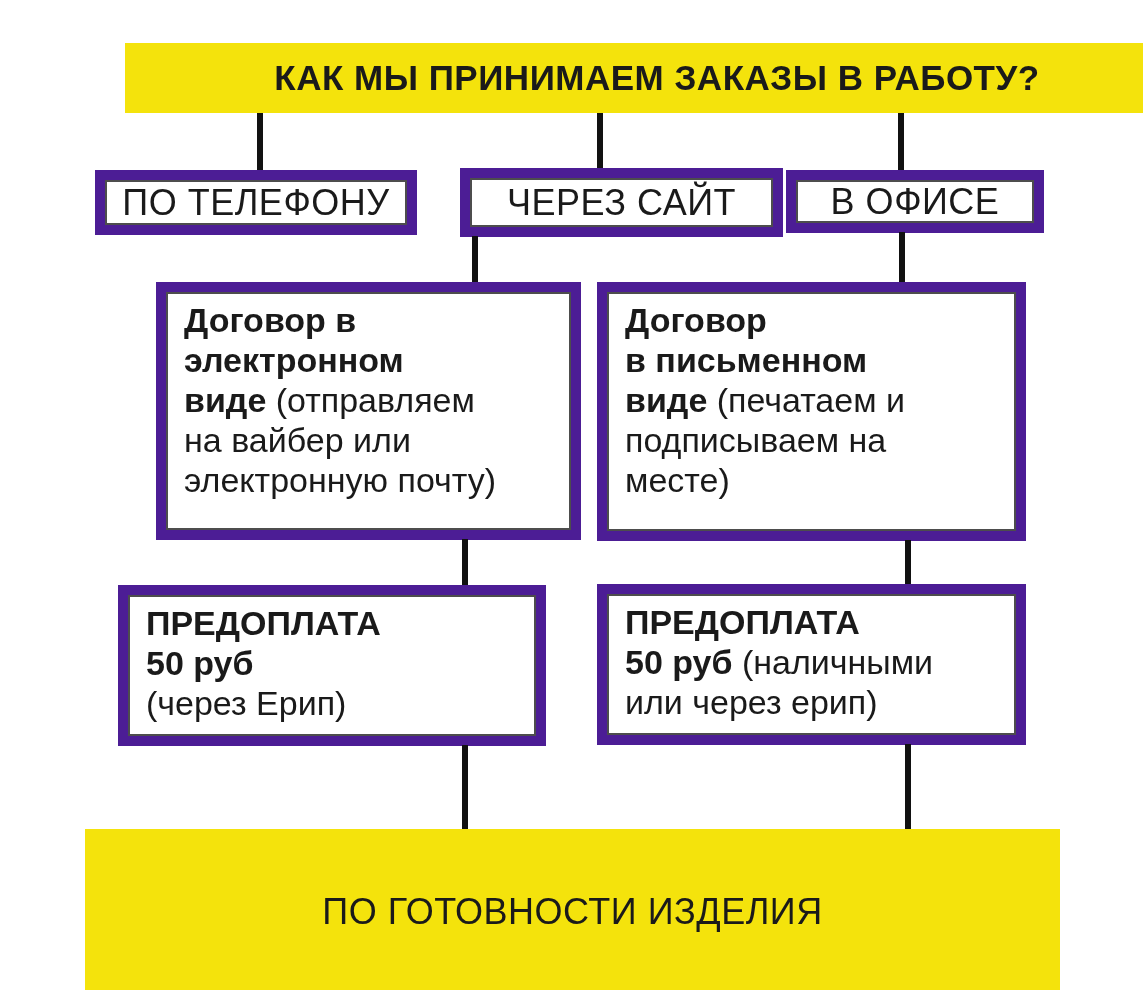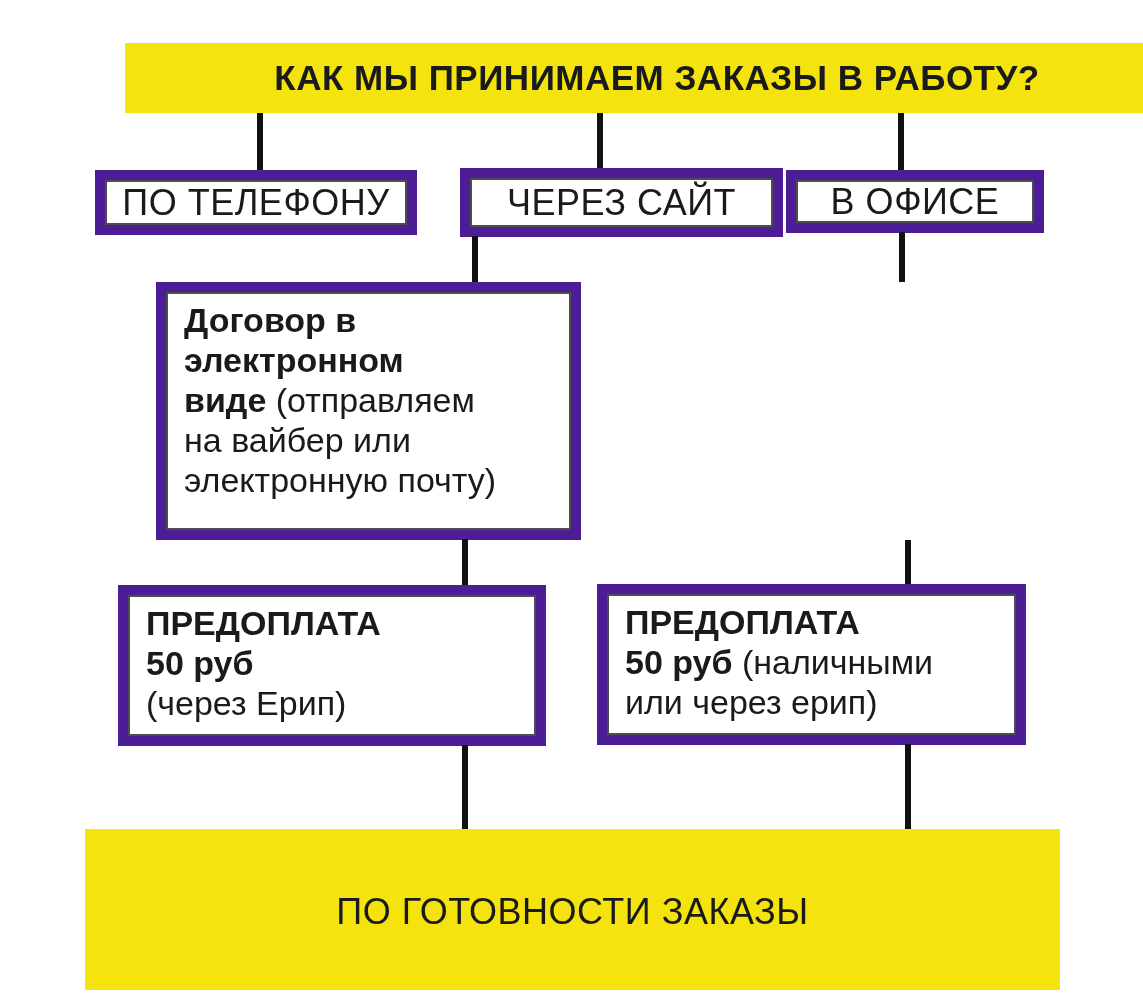--- a/index.html
+++ b/index.html
@@ -98,32 +98,37 @@
 
   <div class="connector c4"></div>
   <div class="connector c5"></div>
 
   <div class="node white-box detail-box box-contract-left"><span class="seg-bold">Договор в
 электронном
 виде</span><span> (отправляем
 на вайбер или
 электронную почту)</span></div>
 
+  <div class="node white-box detail-box box-contract-right"><span class="seg-bold">Договор
+в письменном
+виде</span><span> (печатаем и
+подписываем на
+месте)</span></div>
 
   <div class="connector c6"></div>
   <div class="connector c7"></div>
 
   <div class="node white-box detail-box box-prepay-left"><span class="seg-bold">ПРЕДОПЛАТА
 50 руб</span><span>
 (через Ерип)</span></div>
 
   <div class="node white-box detail-box box-prepay-right"><span class="seg-bold">ПРЕДОПЛАТА
 50 руб</span><span> (наличными
 или через ерип)</span></div>
 
   <div class="connector c8"></div>
   <div class="connector c9"></div>
 
   <div class="node banner yellow-fill footer-banner">
-    <div>ПО ГОТОВНОСТИ ЗАКАЗЫ</div>
+    <div>ПО ГОТОВНОСТИ ИЗДЕЛИЯ</div>
   </div>
 
 </div>
 
 </body></html>

